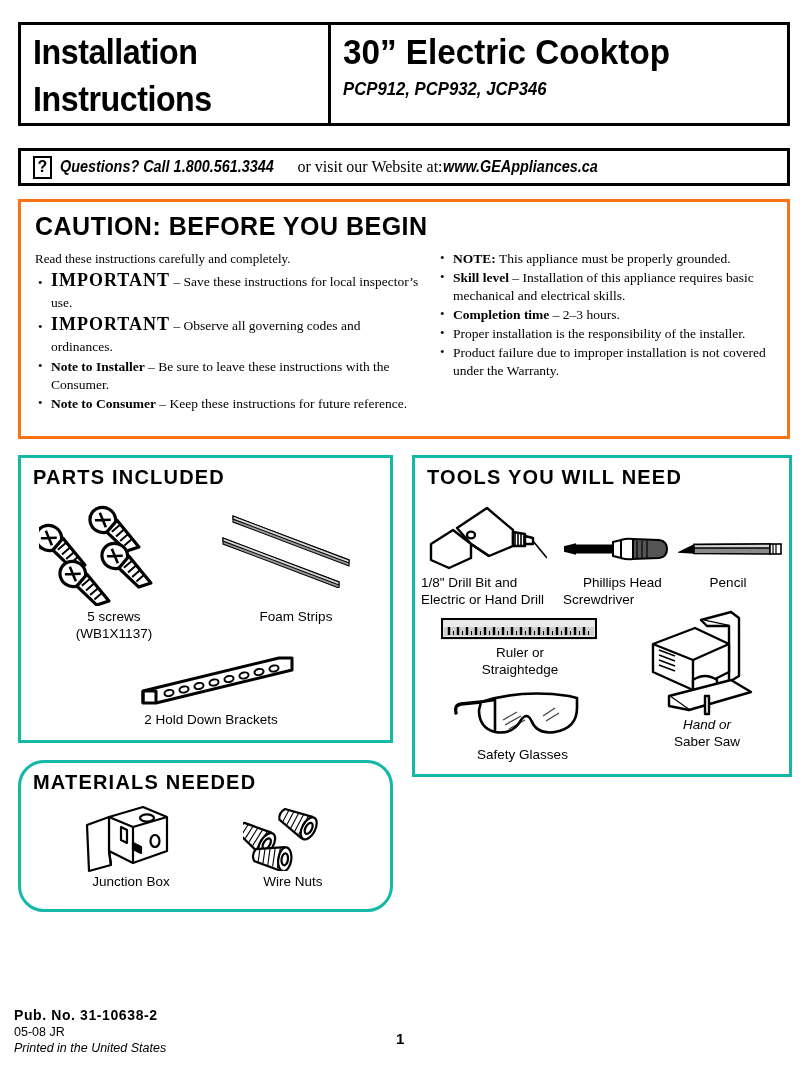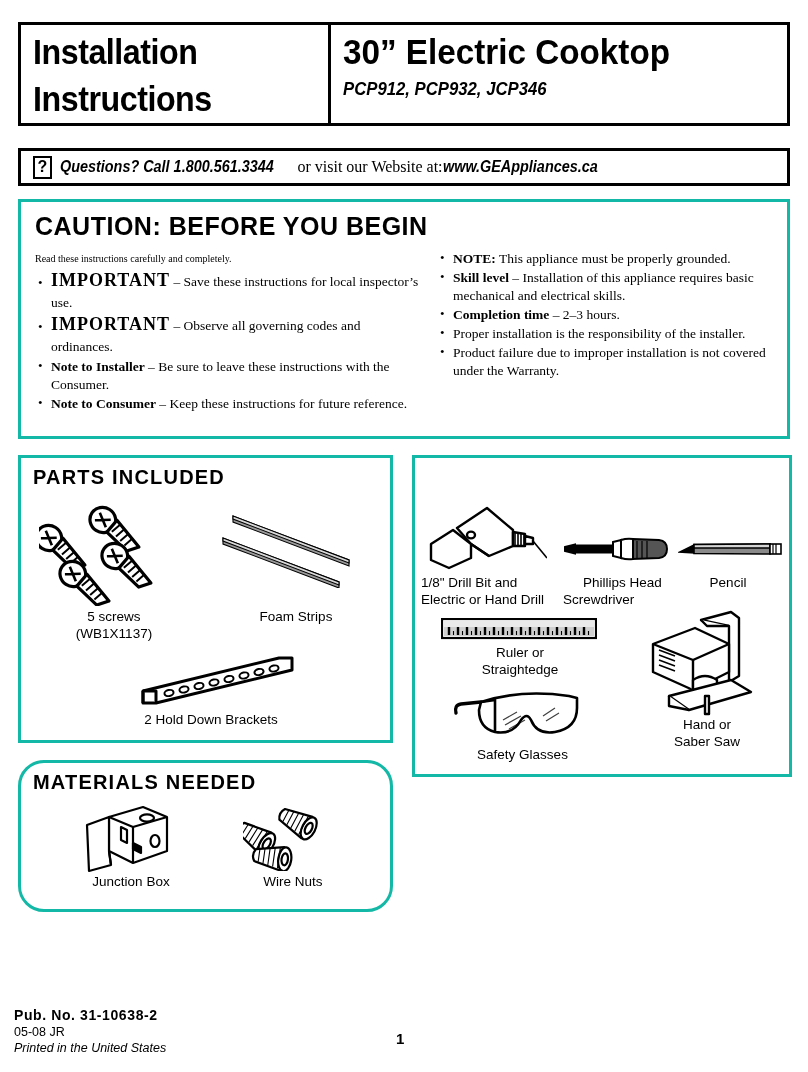--- a/index.html
+++ b/index.html
@@ -54,30 +54,30 @@
   }
   .q-serif { font-family:"Liberation Serif", serif; font-size:16px; }
   .q-url {
     font-weight:bold; font-style:italic; font-size:16px;
     transform:scaleX(0.9); transform-origin:left center; display:inline-block;
   }
 
   
   .caution-box {
     position:absolute; left:18px; top:199px; width:772px; height:240px;
-    border:3px solid #14b8a6; box-sizing:border-box; padding:10px 14px 0 14px;
+    border:3px solid #f97316; box-sizing:border-box; padding:10px 14px 0 14px;
   }
   .caution-title {
     font-weight:bold; font-size:25px; letter-spacing:0.5px; margin-bottom:9px;
   }
   .caution-cols { display:flex; }
   .cc-left { width:390px; padding-right:8px; }
   .cc-right { flex:1; padding-left:4px; }
   .ser {
-    font-family:"Liberation Serif", serif; font-size:10px; line-height:18px;
+    font-family:"Liberation Serif", serif; font-size:13px; line-height:18px;
   }
   .lead { margin-bottom:2px; }
   ul.bl { list-style:none; margin:0; padding:0; }
   ul.bl li {
     position:relative; padding-left:16px; margin-bottom:1px;
     font-family:"Liberation Serif", serif; font-size:13.5px; line-height:18px;
   }
   ul.bl li:before {
     content:"\2022"; position:absolute; left:3px; top:-1px; font-size:13px;
   }
@@ -228,20 +228,21 @@
           <ellipse cx="115" cy="22.5" rx="4.6" ry="3" transform="rotate(-13 115 22.5)"></ellipse>
           <ellipse cx="130" cy="19" rx="4.6" ry="3" transform="rotate(-13 130 19)"></ellipse>
           <ellipse cx="145" cy="15.5" rx="4.6" ry="3" transform="rotate(-13 145 15.5)"></ellipse>
         </g>
       </svg>
     </div>
     <div class="cap fig" style="left:60px; top:253px; width:260px;">2 Hold Down Brackets</div>
   </div>
 
   <div class="panel tools-panel">
+    <div class="panel-title">TOOLS YOU WILL NEED</div>
 
     <div class="fig" style="left:12px; top:42px; width:120px; height:72px;">
       <svg width="120" height="72" viewBox="0 0 120 72">
         <g fill="#fff" stroke="#000" stroke-width="2.4" stroke-linejoin="round">
           <path d="M30 28 L60 8 L86 30 L86 46 L62 56 L44 44 Z"></path>
           <path d="M4 44 L26 30 L44 44 L44 58 L22 68 L4 60 Z"></path>
           <path d="M44 44 L62 56"></path>
           <ellipse cx="44" cy="35" rx="4" ry="3.4"></ellipse>
           <path d="M86 32 L98 34 L98 46 L86 46 Z"></path>
           <path d="M98 36 L106 38 L106 44 L98 44 Z"></path>
@@ -335,21 +336,21 @@
           <path d="M26 86 L88 70 L108 82 L46 100 Z"></path>
           <path d="M26 86 L26 96 L46 100"></path>
 
           <path d="M62 86 L62 104 L66 104 L66 86 Z"></path>
         </g>
         <g stroke="#000" stroke-width="1.6">
           <path d="M16 40 L32 46 M16 45 L32 51 M16 50 L32 56 M16 55 L32 61"></path>
         </g>
       </svg>
     </div>
-    <div class="cap fig" style="left:232px; top:258px; width:120px;">Hand or</div>
+    <div class="cap fig" style="left:232px; top:258px; width:120px;font-style:italic;">Hand or</div>
     <div class="cap fig" style="left:232px; top:275px; width:120px;">Saber Saw</div>
   </div>
 
   <div class="panel materials-panel">
     <div class="panel-title">MATERIALS NEEDED</div>
 
     <div class="fig" style="left:60px; top:40px; width:100px; height:70px;">
       <svg width="100" height="70" viewBox="0 0 100 70">
         <g fill="#fff" stroke="#000" stroke-width="2.2" stroke-linejoin="round">
           <path d="M28 14 L62 4 L86 14 L86 48 L52 60 L28 48 Z"></path>

